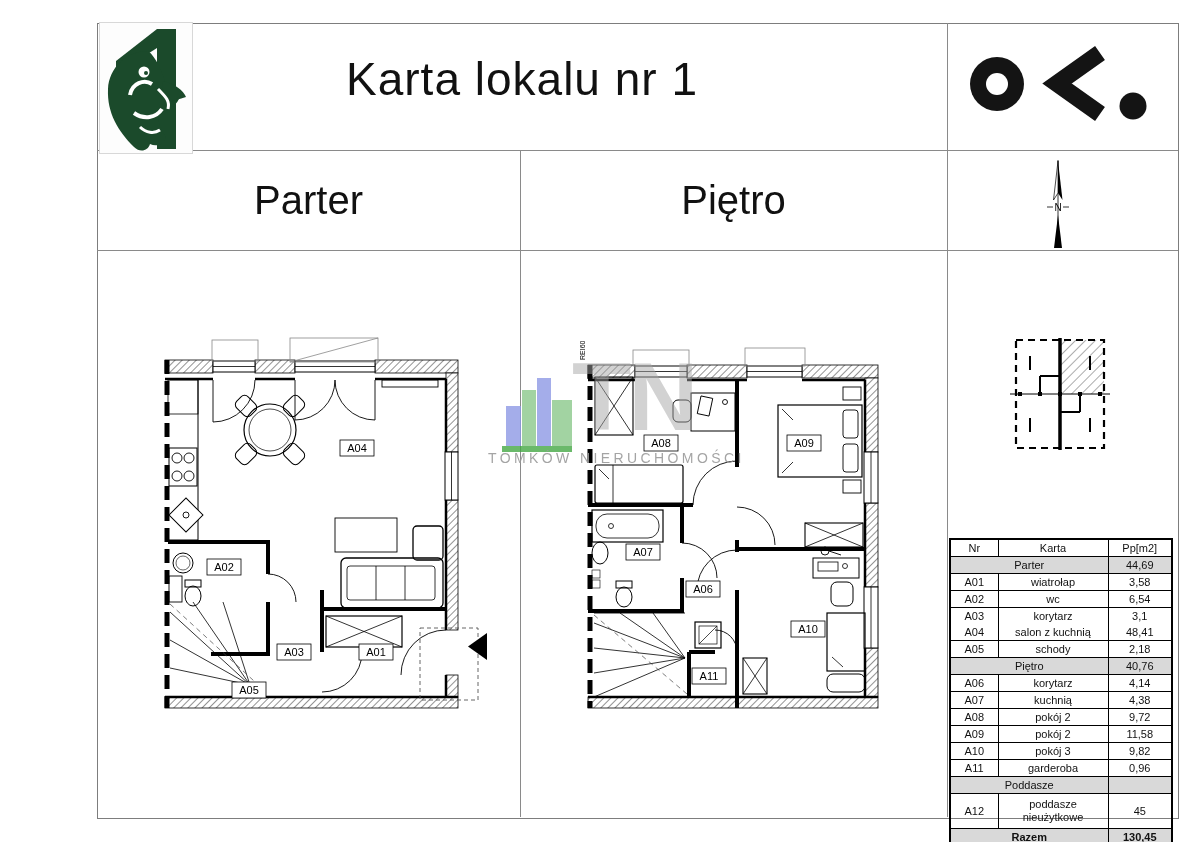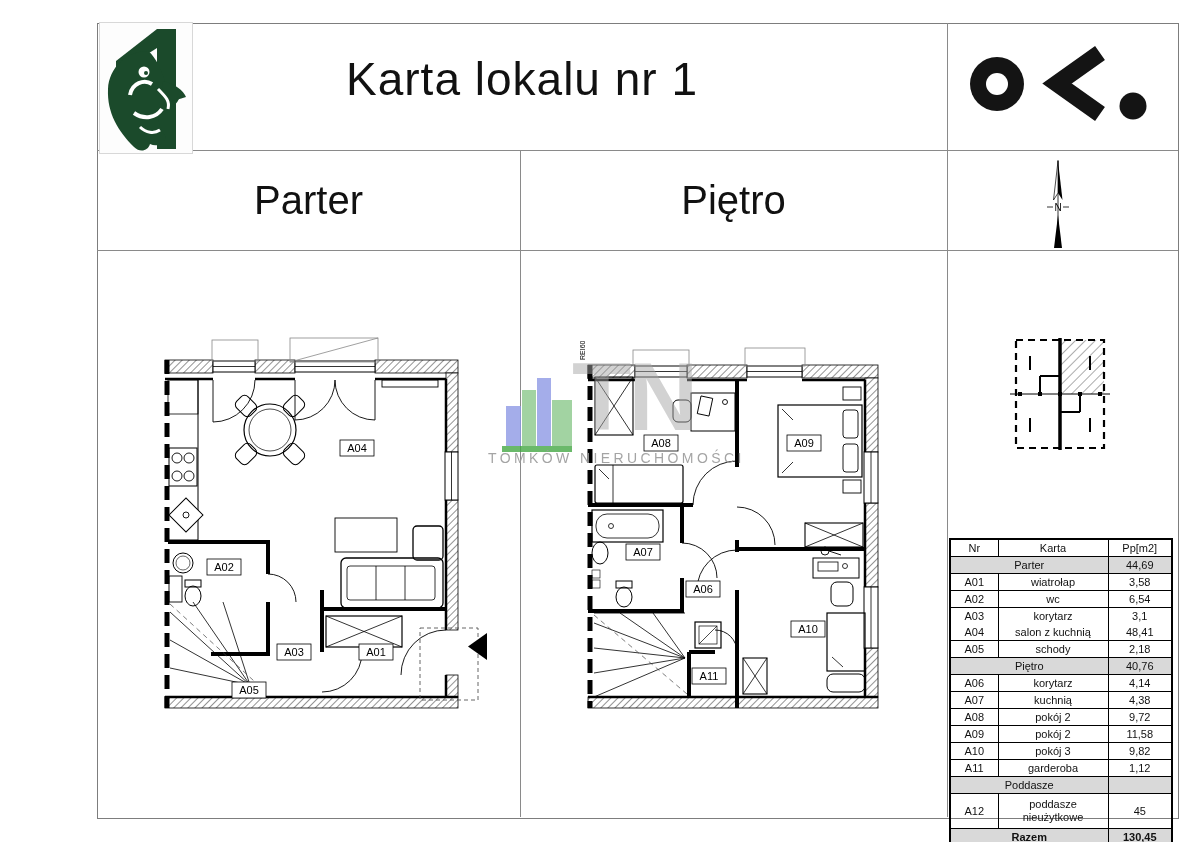--- a/index.html
+++ b/index.html
@@ -394,21 +394,21 @@
         <td>11,58</td>
       </tr>
       <tr>
         <td>A10</td>
         <td>pokój 3</td>
         <td>9,82</td>
       </tr>
       <tr>
         <td>A11</td>
         <td>garderoba</td>
-        <td>1,12</td>
+        <td>0,96</td>
       </tr>
       <tr class="section">
         <td colspan="2">Poddasze</td>
         <td></td>
       </tr>
       <tr class="tall">
         <td>A12</td>
         <td>poddasze nieużytkowe</td>
         <td>45</td>
       </tr>

